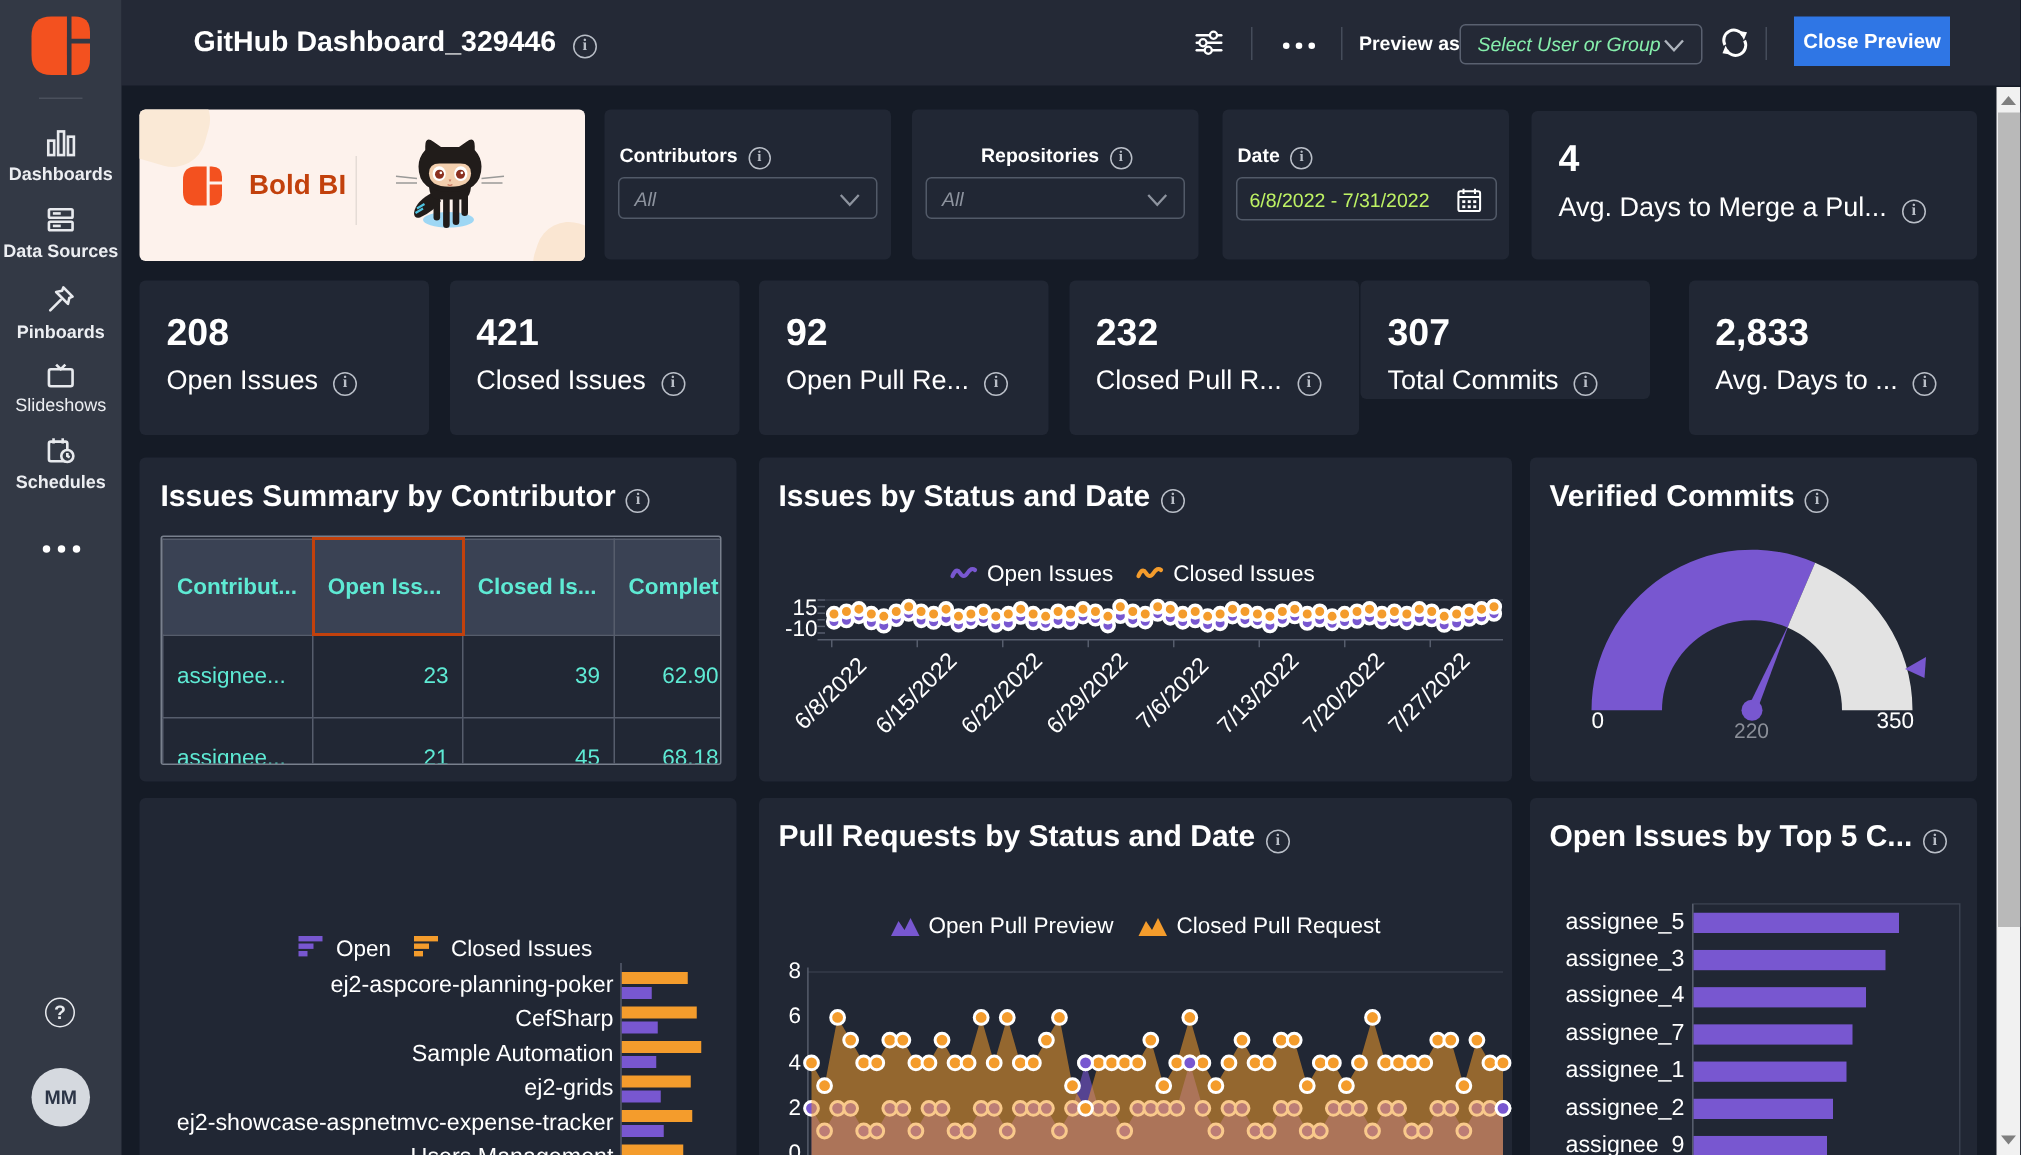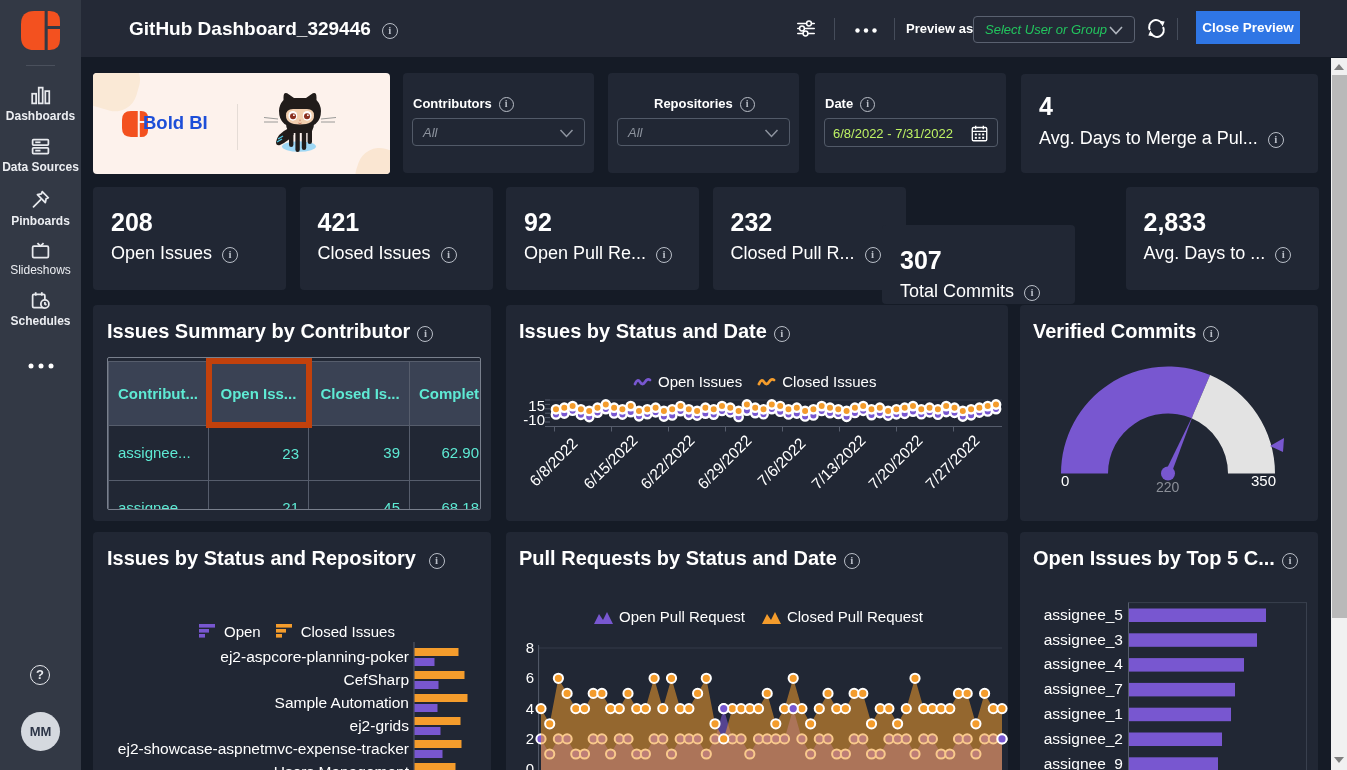--- a/index.html
+++ b/index.html
@@ -38,21 +38,21 @@
 <svg style="left:774px;top:28px;" width="22" height="5" viewBox="0 0 22 5">
         <g fill="#fff">
           <circle cx="2.5" cy="2.5" r="2.2"></circle>
           <circle cx="11" cy="2.5" r="2.2"></circle>
           <circle cx="19.5" cy="2.5" r="2.2"></circle>
         </g>
       </svg>
 <div style="position:absolute;left:813px;top:18px;width:1px;height:22px;background:#454c5a;"></div>
 <div style="position:absolute;left:825px;top:21px;color:#fff;font-size:13px;font-weight:bold;">Preview as</div>
 <div style="position:absolute;left:892px;top:16px;width:162px;height:27px;border:1px solid #5a6170;border-radius:4px;">
-        <span style="position:absolute;left:11px;top:5px;color:#22c55e;font-size:13px;font-style:italic;">Select User or Group</span>
+        <span style="position:absolute;left:11px;top:5px;color:#86efac;font-size:13px;font-style:italic;">Select User or Group</span>
         <svg style="right:11px;top:9px;" width="14" height="9" viewBox="0 0 14 9">
           <path d="M1 1 L7 7.5 L13 1" fill="none" stroke="#aeb4bd" stroke-width="1.6"></path>
         </svg>
       </div>
 <svg style="left:1066px;top:19px;" width="19" height="19" viewBox="0 0 20 20">
 <g fill="none" stroke="#fff" stroke-width="2.1">
 <path d="M3.1 11.6 A7 7 0 0 1 15.8 5.0"></path>
 <path d="M16.9 8.4 A7 7 0 0 1 4.2 15.0"></path>
 </g>
 <path d="M13.2 1.8 L18.6 2.6 L16.4 8.0 Z" fill="#fff"></path>
@@ -120,21 +120,21 @@
 <div style="position:absolute;left:21px;top:712px;width:39px;height:39px;border-radius:50%;background:#d5d9df;color:#2c3547;font-size:13px;font-weight:bold;text-align:center;line-height:39px;">MM</div>
 </div>
 <div class="card" style="left:93px;top:73px;width:297px;height:101px;background:#fdf2ec;">
 <div style="position:absolute;left:-16px;top:-18px;width:62px;height:54px;background:#fae9d6;border-radius:22px;transform:rotate(16deg);"></div>
 <div style="position:absolute;right:-24px;bottom:-26px;width:58px;height:50px;background:#fae6d2;border-radius:22px;transform:rotate(18deg);"></div>
 <svg style="position:absolute;left:29px;top:38px;" width="26" height="26" viewBox="0 0 38 38">
 <path d="M0 13 Q0 0 13 0 L23 0 L23 38 L13 38 Q0 38 0 25 Z" fill="#f3511f"></path>
 <path d="M26 0 L28 0 Q38 0 38 10 L38 14.5 L26 14.5 Z" fill="#f3511f"></path>
 <path d="M26 17.5 L38 17.5 L38 28 Q38 38 28 38 L26 38 Z" fill="#f3511f"></path>
 </svg>
-<div style="position:absolute;left:50px;top:39px;color:#1d4ed8;font-size:18.5px;font-weight:bold;">Bold BI</div>
+<div style="position:absolute;left:73px;top:39px;color:#c2410c;font-size:18.5px;font-weight:bold;">Bold BI</div>
 <div style="position:absolute;left:144px;top:31px;width:1px;height:46px;background:#e5dcd6;"></div>
 <svg style="left:170px;top:17px;" width="80" height="70" viewBox="0 0 80 70">
 <ellipse cx="36" cy="56.5" rx="17" ry="5.2" fill="#9ed7f4"></ellipse>
 <g stroke="#9a9a98" stroke-width="1">
 <line x1="1" y1="27.5" x2="15" y2="29"></line>
           <line x1="1" y1="32" x2="15" y2="32"></line>
 <line x1="58" y1="29" x2="73" y2="27.5"></line>
           <line x1="58" y1="32" x2="72" y2="32"></line>
 </g>
 <path d="M26 38 Q14 44 13 52 Q13 56 17 55 Q26 51 31 44 Z" fill="#211c1a"></path>
@@ -202,36 +202,36 @@
 <div class="kpilab" style="left:18px;top:56px;">Closed Issues<span class="info">i</span></div>
 </div>
 <div class="card" style="left:506px;top:187px;width:193px;height:103px;">
 <div class="kpinum" style="left:18px;top:21px;">92</div>
 <div class="kpilab" style="left:18px;top:56px;">Open Pull Re...<span class="info">i</span></div>
 </div>
 <div class="card" style="left:712.5px;top:187px;width:193px;height:103px;">
 <div class="kpinum" style="left:18px;top:21px;">232</div>
 <div class="kpilab" style="left:18px;top:56px;">Closed Pull R...<span class="info">i</span></div>
 </div>
-<div class="card" style="left:882px;top:187px;width:193px;height:79px;margin-top:38px;">
+<div class="card" style="left:907px;top:187px;width:193px;height:79px;">
 <div class="kpinum" style="left:18px;top:21px;">307</div>
 <div class="kpilab" style="left:18px;top:56px;">Total Commits<span class="info">i</span></div>
 </div>
 <div class="card" style="left:1125.5px;top:187px;width:193px;height:103px;">
 <div class="kpinum" style="left:18px;top:21px;">2,833</div>
 <div class="kpilab" style="left:18px;top:56px;">Avg. Days to ...<span class="info">i</span></div>
 </div>
 <div class="card" style="left:93px;top:305px;width:398px;height:216px;">
 <div class="wtitle" style="left:14px;top:15px;">Issues Summary by Contributor<span class="info">i</span></div>
 <div style="position:absolute;left:14px;top:52px;width:374px;height:153px;overflow:hidden;border:1px solid #79808d;border-radius:2px;">
 <table style="border-collapse:collapse;width:374px;table-layout:fixed;color:#5eead4;font-size:15px;">
 <tbody>
             <tr style="background:#3a4254;height:64px;font-weight:bold;">
               <td style="width:100px;border:1px solid #565d6c;padding-left:9px;white-space:nowrap;overflow:hidden;">Contribut...</td>
-              <td style="width:100px;border:6px solid #c2410c;padding-left:9px;white-space:nowrap;overflow:hidden;">Open Iss...</td>
+              <td style="width:100px;border:2px solid #c2410c;padding-left:9px;white-space:nowrap;overflow:hidden;">Open Iss...</td>
               <td style="width:101px;border:1px solid #565d6c;padding-left:9px;white-space:nowrap;overflow:hidden;">Closed Is...</td>
               <td style="width:72px;border:1px solid #565d6c;padding-left:9px;white-space:nowrap;overflow:hidden;">Completi</td>
             </tr>
 <tr style="height:55px;">
               <td style="border:1px solid #565d6c;padding-left:9px;">assignee...</td>
               <td style="border:1px solid #565d6c;padding-right:9px;text-align:right;">23</td>
               <td style="border:1px solid #565d6c;padding-right:9px;text-align:right;">39</td>
               <td style="border:1px solid #565d6c;padding-right:2px;text-align:right;">62.90</td>
             </tr>
 <tr style="height:55px;">
@@ -396,21 +396,20 @@
         <path d="M190.1 70.1 A107 107 0 0 1 255.0 168.5 L208.0 168.5 A60 60 0 0 0 171.6 113.3 Z" fill="#e3e3e3"></path>
         <path d="M145.1 167.2 L173.2 109.7 L150.9 169.8 Z" fill="#7857d0"></path>
         <circle cx="148" cy="168.5" r="7" fill="#7857d0"></circle>
         <path d="M250 141 L264 133 L263 147 Z" fill="#7857d0"></path>
       </svg>
 <div class="axlab" style="left:41px;top:167px;font-size:15px;">0</div>
 <div class="axlab" style="left:136px;top:174px;font-size:14px;color:#8b8f98;">220</div>
 <div class="axlab" style="left:231px;top:167px;font-size:15px;">350</div>
 </div>
 <div class="card" style="left:93px;top:532px;width:398px;height:245px;">
-<div class="wtitle" style="left:14px;top:15px;">Issues by Status and Repository <span class="info">i</span></div>
 <div style="position:absolute;left:106px;top:80px;white-space:nowrap;margin-top:10px;"><svg style="position:relative;top:1px;" width="17" height="15" viewBox="0 0 17 15">
           <g fill="#7857d0">
             <rect x="0" y="1" width="16" height="3.6"></rect>
             <rect x="0" y="6" width="10" height="3.6"></rect>
             <rect x="0" y="11" width="6" height="3.6"></rect>
           </g>
         </svg><span class="legtxt" style="margin-left:8px;">Open</span><svg style="position:relative;top:1px;margin-left:15px;" width="17" height="15" viewBox="0 0 17 15">
           <g fill="#f49c2c">
             <rect x="0" y="1" width="16" height="3.6"></rect>
             <rect x="0" y="6" width="10" height="3.6"></rect>
@@ -436,21 +435,21 @@
 <div class="axlab" style="left:0px;top:139px;width:316px;text-align:right;">CefSharp</div>
 <div class="axlab" style="left:0px;top:162px;width:316px;text-align:right;">Sample Automation</div>
 <div class="axlab" style="left:0px;top:185px;width:316px;text-align:right;">ej2-grids</div>
 <div class="axlab" style="left:0px;top:208px;width:316px;text-align:right;">ej2-showcase-aspnetmvc-expense-tracker</div>
 <div class="axlab" style="left:0px;top:231px;width:316px;text-align:right;">Users Management</div>
 </div>
 <div class="card" style="left:506px;top:532px;width:502px;height:245px;">
 <div class="wtitle" style="left:13px;top:15px;">Pull Requests by Status and Date<span class="info">i</span></div>
 <div style="position:absolute;left:88px;top:76px;white-space:nowrap;"><svg style="position:relative;top:2px;" width="20" height="14" viewBox="0 0 20 14">
           <path d="M0 14 L5 4 L9 10 L13 2 L19 14 Z" fill="#7857d0"></path>
-        </svg><span class="legtxt" style="margin-left:5px;">Open Pull Request</span><svg style="position:relative;top:2px;margin-left:17px;" width="20" height="14" viewBox="0 0 20 14">
+        </svg><span class="legtxt" style="margin-left:5px;">Open Pull Preview</span><svg style="position:relative;top:2px;margin-left:17px;" width="20" height="14" viewBox="0 0 20 14">
           <path d="M0 14 L5 4 L9 10 L13 2 L19 14 Z" fill="#f49c2c"></path>
         </svg><span class="legtxt" style="margin-left:5px;">Closed Pull Request</span></div>
 <div class="axlab" style="right:474px;top:107.0px;font-size:15px;">8</div>
 <div class="axlab" style="right:474px;top:137.3px;font-size:15px;">6</div>
 <div class="axlab" style="right:474px;top:167.6px;font-size:15px;">4</div>
 <div class="axlab" style="right:474px;top:197.9px;font-size:15px;">2</div>
 <div class="axlab" style="right:474px;top:228.2px;font-size:15px;">0</div>
 <svg style="left:0;top:0;" width="502" height="245" viewBox="0 0 502 245">
         <line x1="32.6" y1="116" x2="496" y2="116" stroke="#343b49" stroke-width="1"></line>
         <line x1="32.6" y1="113" x2="32.6" y2="238" stroke="#565d6c" stroke-width="1"></line>

